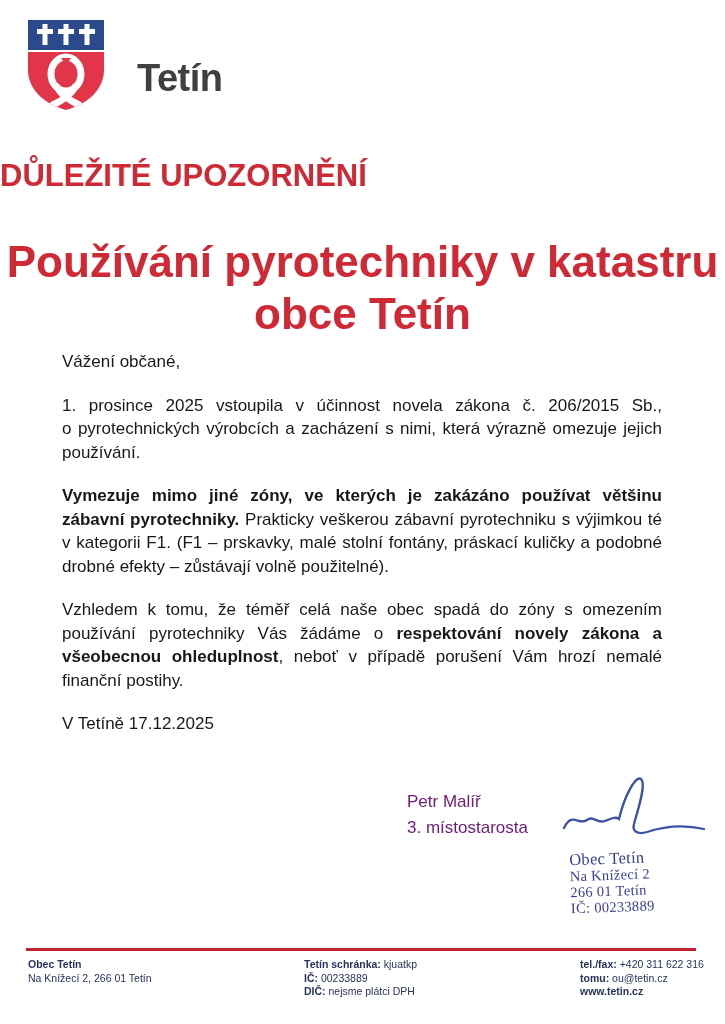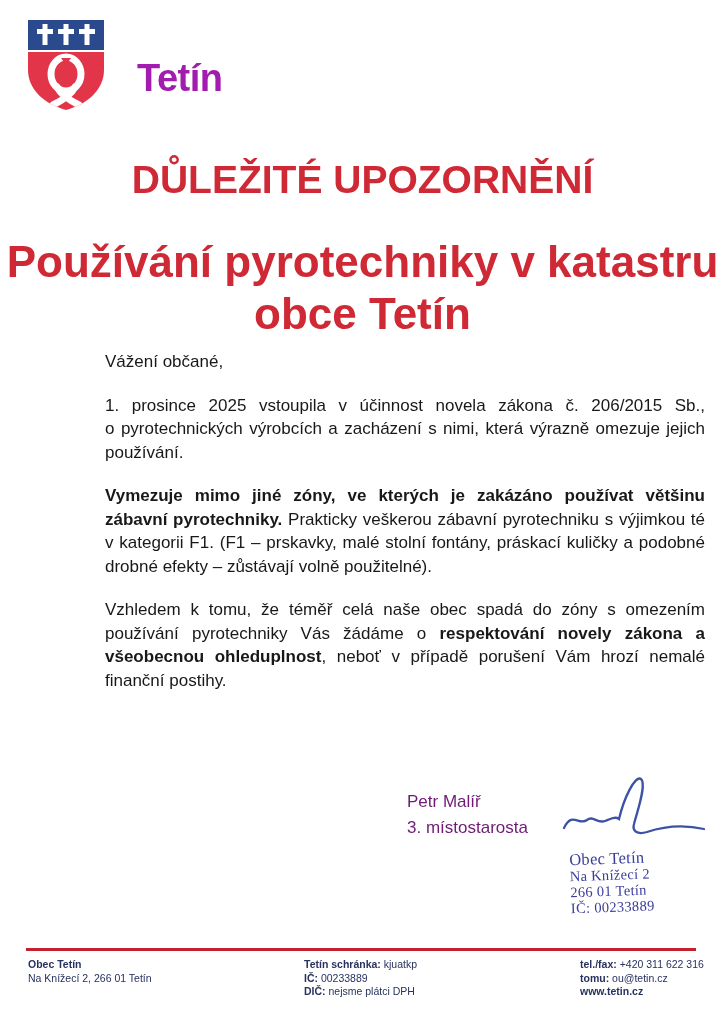--- a/index.html
+++ b/index.html
@@ -10,38 +10,38 @@
     background:#ffffff;
     font-family:"Liberation Sans", sans-serif;
     color:#1a1a1a;
     overflow:hidden;
   }
   
   .logo{position:absolute;left:25px;top:17px;width:300px;height:96px;}
   .logo svg{display:block;position:absolute;left:0;top:0;}
   .wordmark{
     position:absolute;left:112px;top:40px;
-    font-size:38px;font-weight:bold;color:#a21caf;
+    font-size:38px;font-weight:bold;color:#404040;
     letter-spacing:-0.5px;
   }
   
   .h1{
     position:absolute;left:0;top:158px;width:100%;
-    text-align:center;font-size:39px;font-weight:bold;color:#cf2936;
+    text-align:left;font-size:31px;font-weight:bold;color:#cf2936;
     letter-spacing:0px;
   }
   .h2{
     position:absolute;left:0;top:236px;width:100%;
     text-align:center;font-size:44px;font-weight:bold;color:#cf2936;
     line-height:52px;
   }
   
   .body-text{
     position:absolute;left:62px;top:350px;width:600px;
-    font-size:17px;line-height:23.5px;color:#181818;margin-left:43px;
+    font-size:17px;line-height:23.5px;color:#181818;
   }
   .body-text p{margin:0 0 20px 0;}
   .body-text p.justify{text-align:justify;}
   .salutation{margin-bottom:20px;}
   .b{font-weight:bold;}
   a.email-link{color:#2a3f8f;text-decoration:underline;cursor:pointer;}
   .dateline{margin-top:14px;}
   
   .sig-block{
     position:absolute;left:407px;top:789px;
@@ -122,20 +122,21 @@
 
     <p class="justify">
       <span class="b">Vymezuje mimo jiné zóny, ve kterých je zakázáno používat většinu zábavní pyrotechniky.</span><span> Prakticky veškerou zábavní pyrotechniku s&nbsp;výjimkou té v&nbsp;kategorii F1. (F1&nbsp;– prskavky, malé stolní fontány, práskací kuličky a&nbsp;podobné drobné efekty – zůstávají volně použitelné).</span>
     </p>
 
     <p class="justify">
       <span>Vzhledem k&nbsp;tomu, že téměř celá naše obec spadá do zóny s&nbsp;omezením používání pyrotechniky Vás žádáme o </span><span class="b">respektování novely zákona a všeobecnou ohleduplnost</span><span>, neboť v&nbsp;případě porušení Vám hrozí nemalé finanční postihy.</span>
     </p>
 
 
+    <p class="dateline">V Tetíně 17.12.2025</p>
   </div>
 
   <div class="sig-block">
     <div>Petr Malíř</div>
     <div>3. místostarosta</div>
   </div>
 
   <svg class="sig-scribble" viewBox="0 0 152 88">
     <path d="M6,60 C14,43 21,58 29,52 C35,47 39,56 47,53 C53,51 57,48 61,51 C66,30 77,7 83,11 C89,16 79,44 76,56 C74,63 79,67 89,64 C107,58 128,57 146,61" fill="none" stroke="#3c52a5" stroke-width="2.3" stroke-linecap="round"></path>
   </svg>

